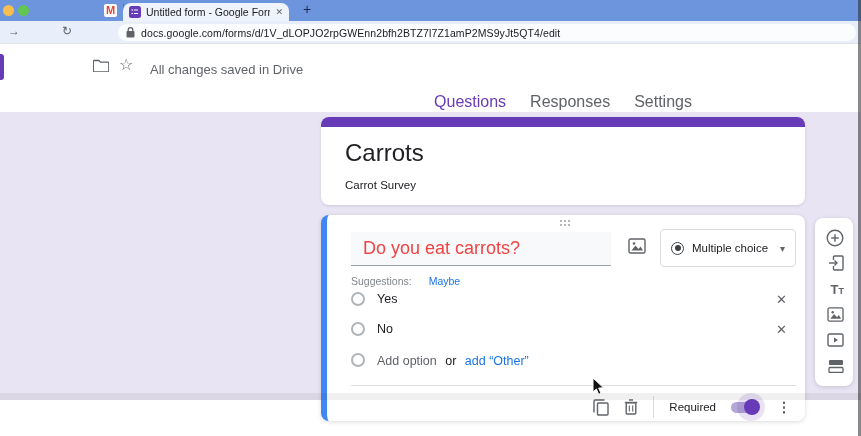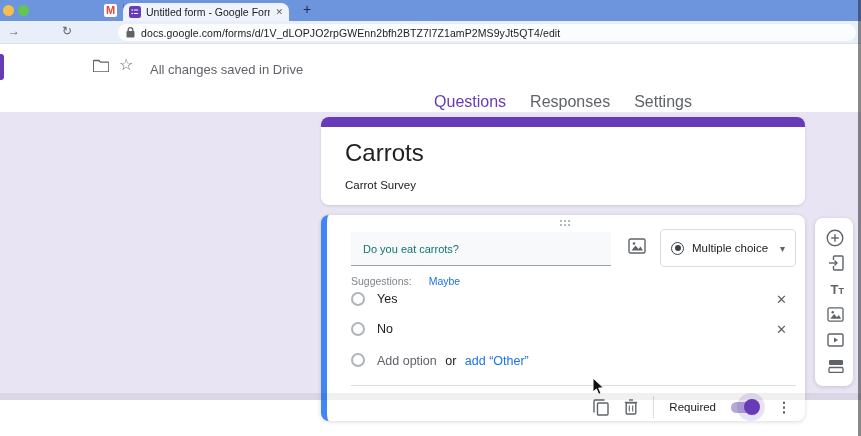--- a/index.html
+++ b/index.html
@@ -46,21 +46,21 @@
   .content-bottom{ position:absolute; left:0; bottom:0; width:100%; height:7px; background:rgba(0,0,0,.06); }
 
   .form-card{ position:absolute; left:321px; top:5px; width:484px; height:88px; background:#fff; border-radius:8px; box-shadow:0 1px 3px rgba(0,0,0,.12); }
   .form-card-bar{ position:absolute; left:0; top:0; width:100%; height:10px; background:#673ab7; border-radius:8px 8px 0 0; }
   .form-title{ position:absolute; left:24px; top:22px; font-size:24px; color:#202124; }
   .form-desc{ position:absolute; left:24px; top:62px; font-size:11.5px; color:#202124; }
 
   .q-card{ position:absolute; left:321px; top:103px; width:484px; height:206px; background:#fff; border-radius:8px; border-left:6px solid #4285f4; box-shadow:0 1px 4px rgba(0,0,0,.15); }
   .drag-handle{ position:absolute; left:50%; top:5px; transform:translateX(-50%); display:grid; grid-template-columns:repeat(3,4px); grid-template-rows:repeat(2,4px); }
   .drag-handle i{ width:2px; height:2px; border-radius:50%; background:#9aa0a6; }
-  .q-input{ position:absolute; left:24px; top:17px; width:260px; height:34px; background:#f8f9fa; border:none; border-bottom:1px solid #9aa0a6; font-size:11px; color:#0f766e; padding:0 12px; font-family:"Liberation Sans",sans-serif; font-weight:500; }
+  .q-input{ position:absolute; left:24px; top:17px; width:260px; height:34px; background:#f8f9fa; border:none; border-bottom:1px solid #9aa0a6; font-size:18px; color:#ef4444; padding:0 12px; font-family:"Liberation Sans",sans-serif; font-weight:500; }
   .img-btn{ position:absolute; left:301px; top:23px; width:20px; height:20px; color:#5f6368; }
   .type-select{ position:absolute; left:333px; top:14px; width:136px; height:38px; border:1px solid #dadce0; border-radius:4px; display:flex; align-items:center; padding:0 10px; gap:8px; background:#fff; }
   .radio-glyph{ width:13px; height:13px; border:1.5px solid #3c4043; border-radius:50%; position:relative; flex:none; }
   .radio-glyph::after{ content:""; position:absolute; left:2.5px; top:2.5px; width:6px; height:6px; border-radius:50%; background:#3c4043; }
   .type-label{ font-size:11.5px; color:#202124; flex:1; }
   .caret{ font-size:10px; color:#5f6368; }
   .suggestions{ position:absolute; left:24px; top:60px; font-size:10.5px; color:#80868b; }
   .suggestion-link{ color:#1a73e8; margin-left:14px; font-weight:500; }
   .opt-row{ position:absolute; left:24px; height:30px; display:flex; align-items:center; gap:12px; width:436px; }
   .opt-circle{ width:14px; height:14px; border:2px solid #b0b5ba; border-radius:50%; flex:none; }

